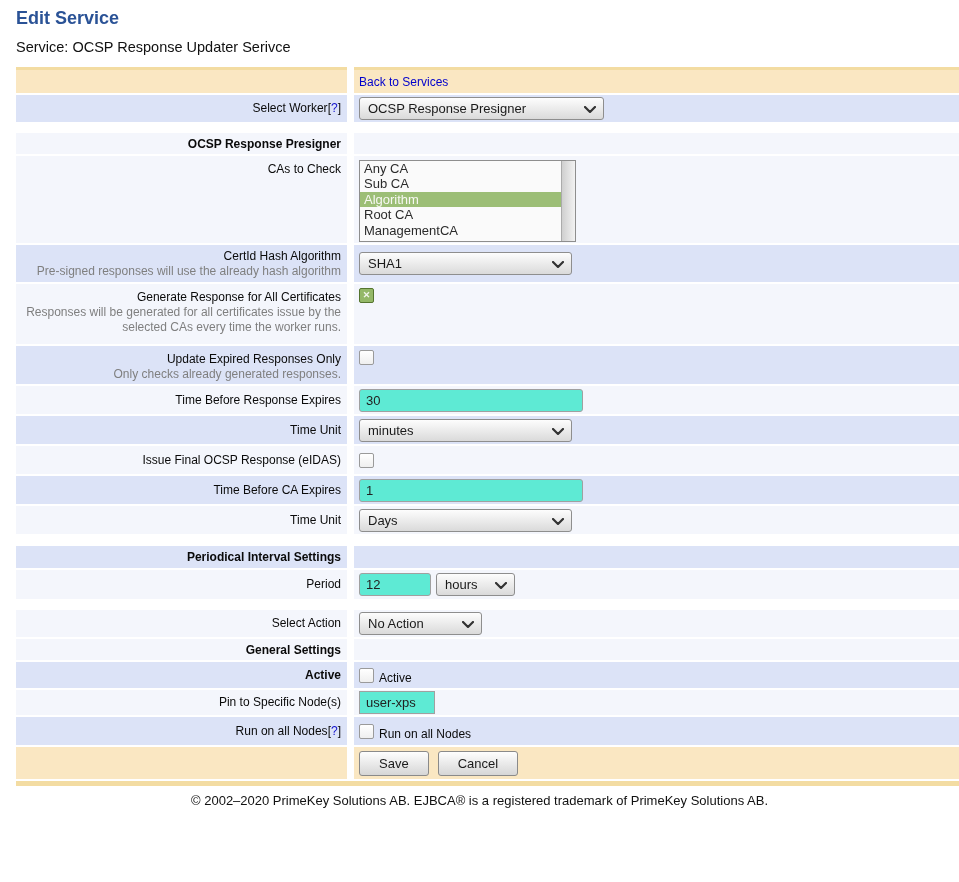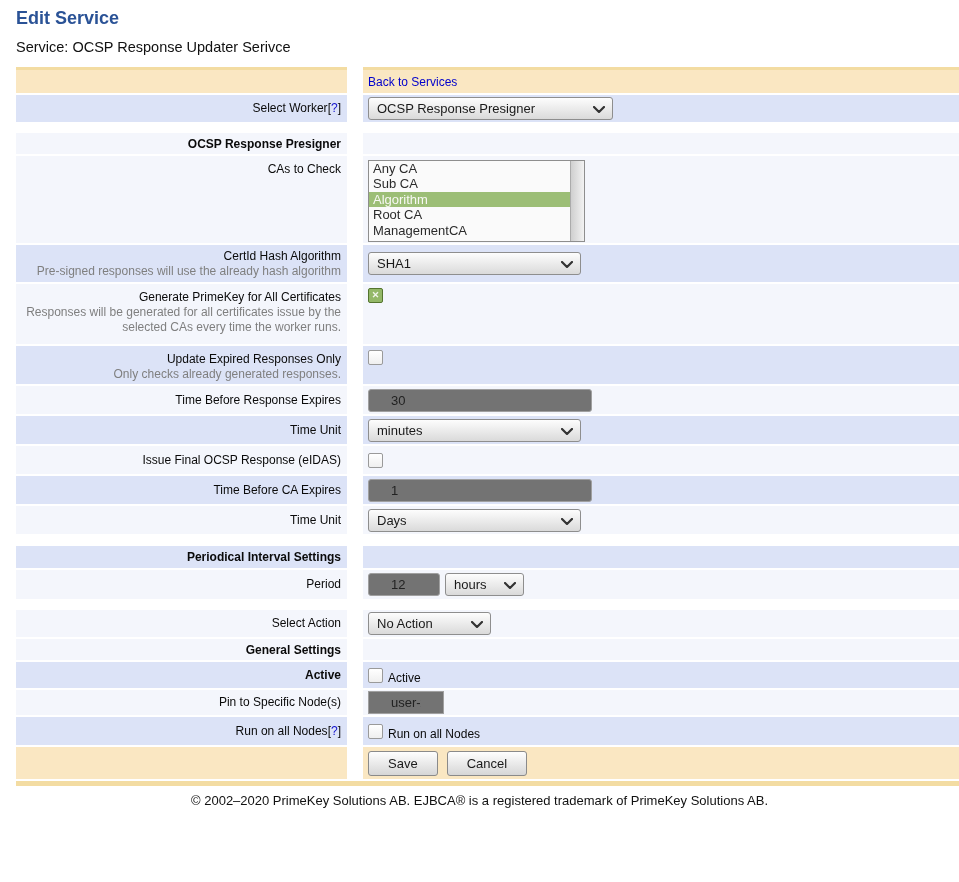--- a/index.html
+++ b/index.html
@@ -6,21 +6,21 @@
   body{width:959px;height:882px;font-family:"Liberation Sans",sans-serif;color:#000;overflow:hidden;}
 
   .page{padding-left:16px;}
   .title{color:#2A5296;font-size:18px;font-weight:bold;padding-top:8px;margin:0 0 10px 0;}
   .subtitle{font-size:14.5px;font-weight:normal;margin:0 0 12px 0;color:#111;}
 
   .tbl{width:943px;}
   .row{display:flex;margin-bottom:2px;}
   .cell-l{width:331px;flex:none;display:flex;flex-direction:column;justify-content:center;
           align-items:flex-end;text-align:right;padding:0 6px 0 0;box-sizing:border-box;}
-  .cell-r{flex:1;margin-left:16px;display:flex;align-items:center;padding-left:5px;box-sizing:border-box;}
+  .cell-r{flex:1;margin-left:7px;display:flex;align-items:center;padding-left:5px;box-sizing:border-box;}
   .row.top .cell-l{justify-content:flex-start;padding-top:6px;}
   .row.top .cell-r{align-items:flex-start;padding-top:4px;}
 
   .c-blue{background:#DCE3F7;}
   .c-light{background:#F4F6FC;}
   .c-tan{background:#FAE7C2;}
 
   .gap9{height:9px;}  .gap10{height:10px;}
   .h26{height:26px;} .h27{height:27px;} .h21{height:21px;} .h87{height:87px;}
   .h37{height:37px;} .h60{height:60px;} .h38{height:38px;} .h28{height:28px;}
@@ -38,22 +38,22 @@
   .botstrip{height:5px;background:#F3DCA2;margin-bottom:2px;}
 
   
   .sel{position:relative;height:23px;background:linear-gradient(#FDFDFD,#DADADA);
        border:1px solid #8E8E8E;border-radius:3px;display:inline-flex;align-items:center;
        padding:0 24px 0 8px;font-size:13px;color:#1a1a1a;box-sizing:border-box;cursor:pointer;}
   .sel .chev{position:absolute;right:7px;top:8px;}
   .w245{width:245px;} .w213{width:213px;} .w135{width:135px;} .w79{width:79px;} .w123{width:123px;}
 
   
-  .inp{height:23px;border:1px solid #A0A0A0;border-radius:3px;padding:0 22px;font-size:13px;
-       color:#222;background:#737373;box-sizing:border-box;font-family:"Liberation Sans",sans-serif;}
+  .inp{height:23px;border:1px solid #A0A0A0;border-radius:3px;padding:0 6px;font-size:13px;
+       color:#222;background:#5eead4;box-sizing:border-box;font-family:"Liberation Sans",sans-serif;}
   .iw222{width:224px;} .iw62{width:72px;margin-right:5px;} .iw75{width:76px;border-radius:0;}
 
   
   .cb{width:13px;height:13px;border:1px solid #9A9A9A;border-radius:2px;
       background:linear-gradient(#FFFFFF,#EFEFEF);display:inline-block;flex:none;
       position:relative;cursor:pointer;box-sizing:content-box;}
   .cb[data-state="true"]{background:#94B868;border-color:#55752F;}
   .cb[data-state="true"]::after{content:"\2715";position:absolute;left:0;top:0;width:13px;height:13px;
       color:#F2F5EC;font-size:9px;line-height:13px;text-align:center;font-weight:bold;}
   .cb-lbl{font-size:12px;color:#0a0a0a;margin-left:5px;position:relative;top:3px;}
@@ -152,21 +152,21 @@
           <span>SHA1</span>
           <svg class="chev" width="12" height="7">
               <use href="#chev"></use>
             </svg>
         </div>
       </div>
     </div>
 
     <div class="row top h60">
       <div class="cell-l c-light">
-        <span class="lbl">Generate PrimeKey for All Certificates</span>
+        <span class="lbl">Generate Response for All Certificates</span>
         <span class="helper">Responses will be generated for all certificates issue by the selected CAs every time the worker runs.</span>
       </div>
       <div class="cell-r c-light">
         <span class="cb" data-state="true"></span>
       </div>
     </div>
 
     <div class="row top h38">
       <div class="cell-l c-blue">
         <span class="lbl">Update Expired Responses Only</span>

